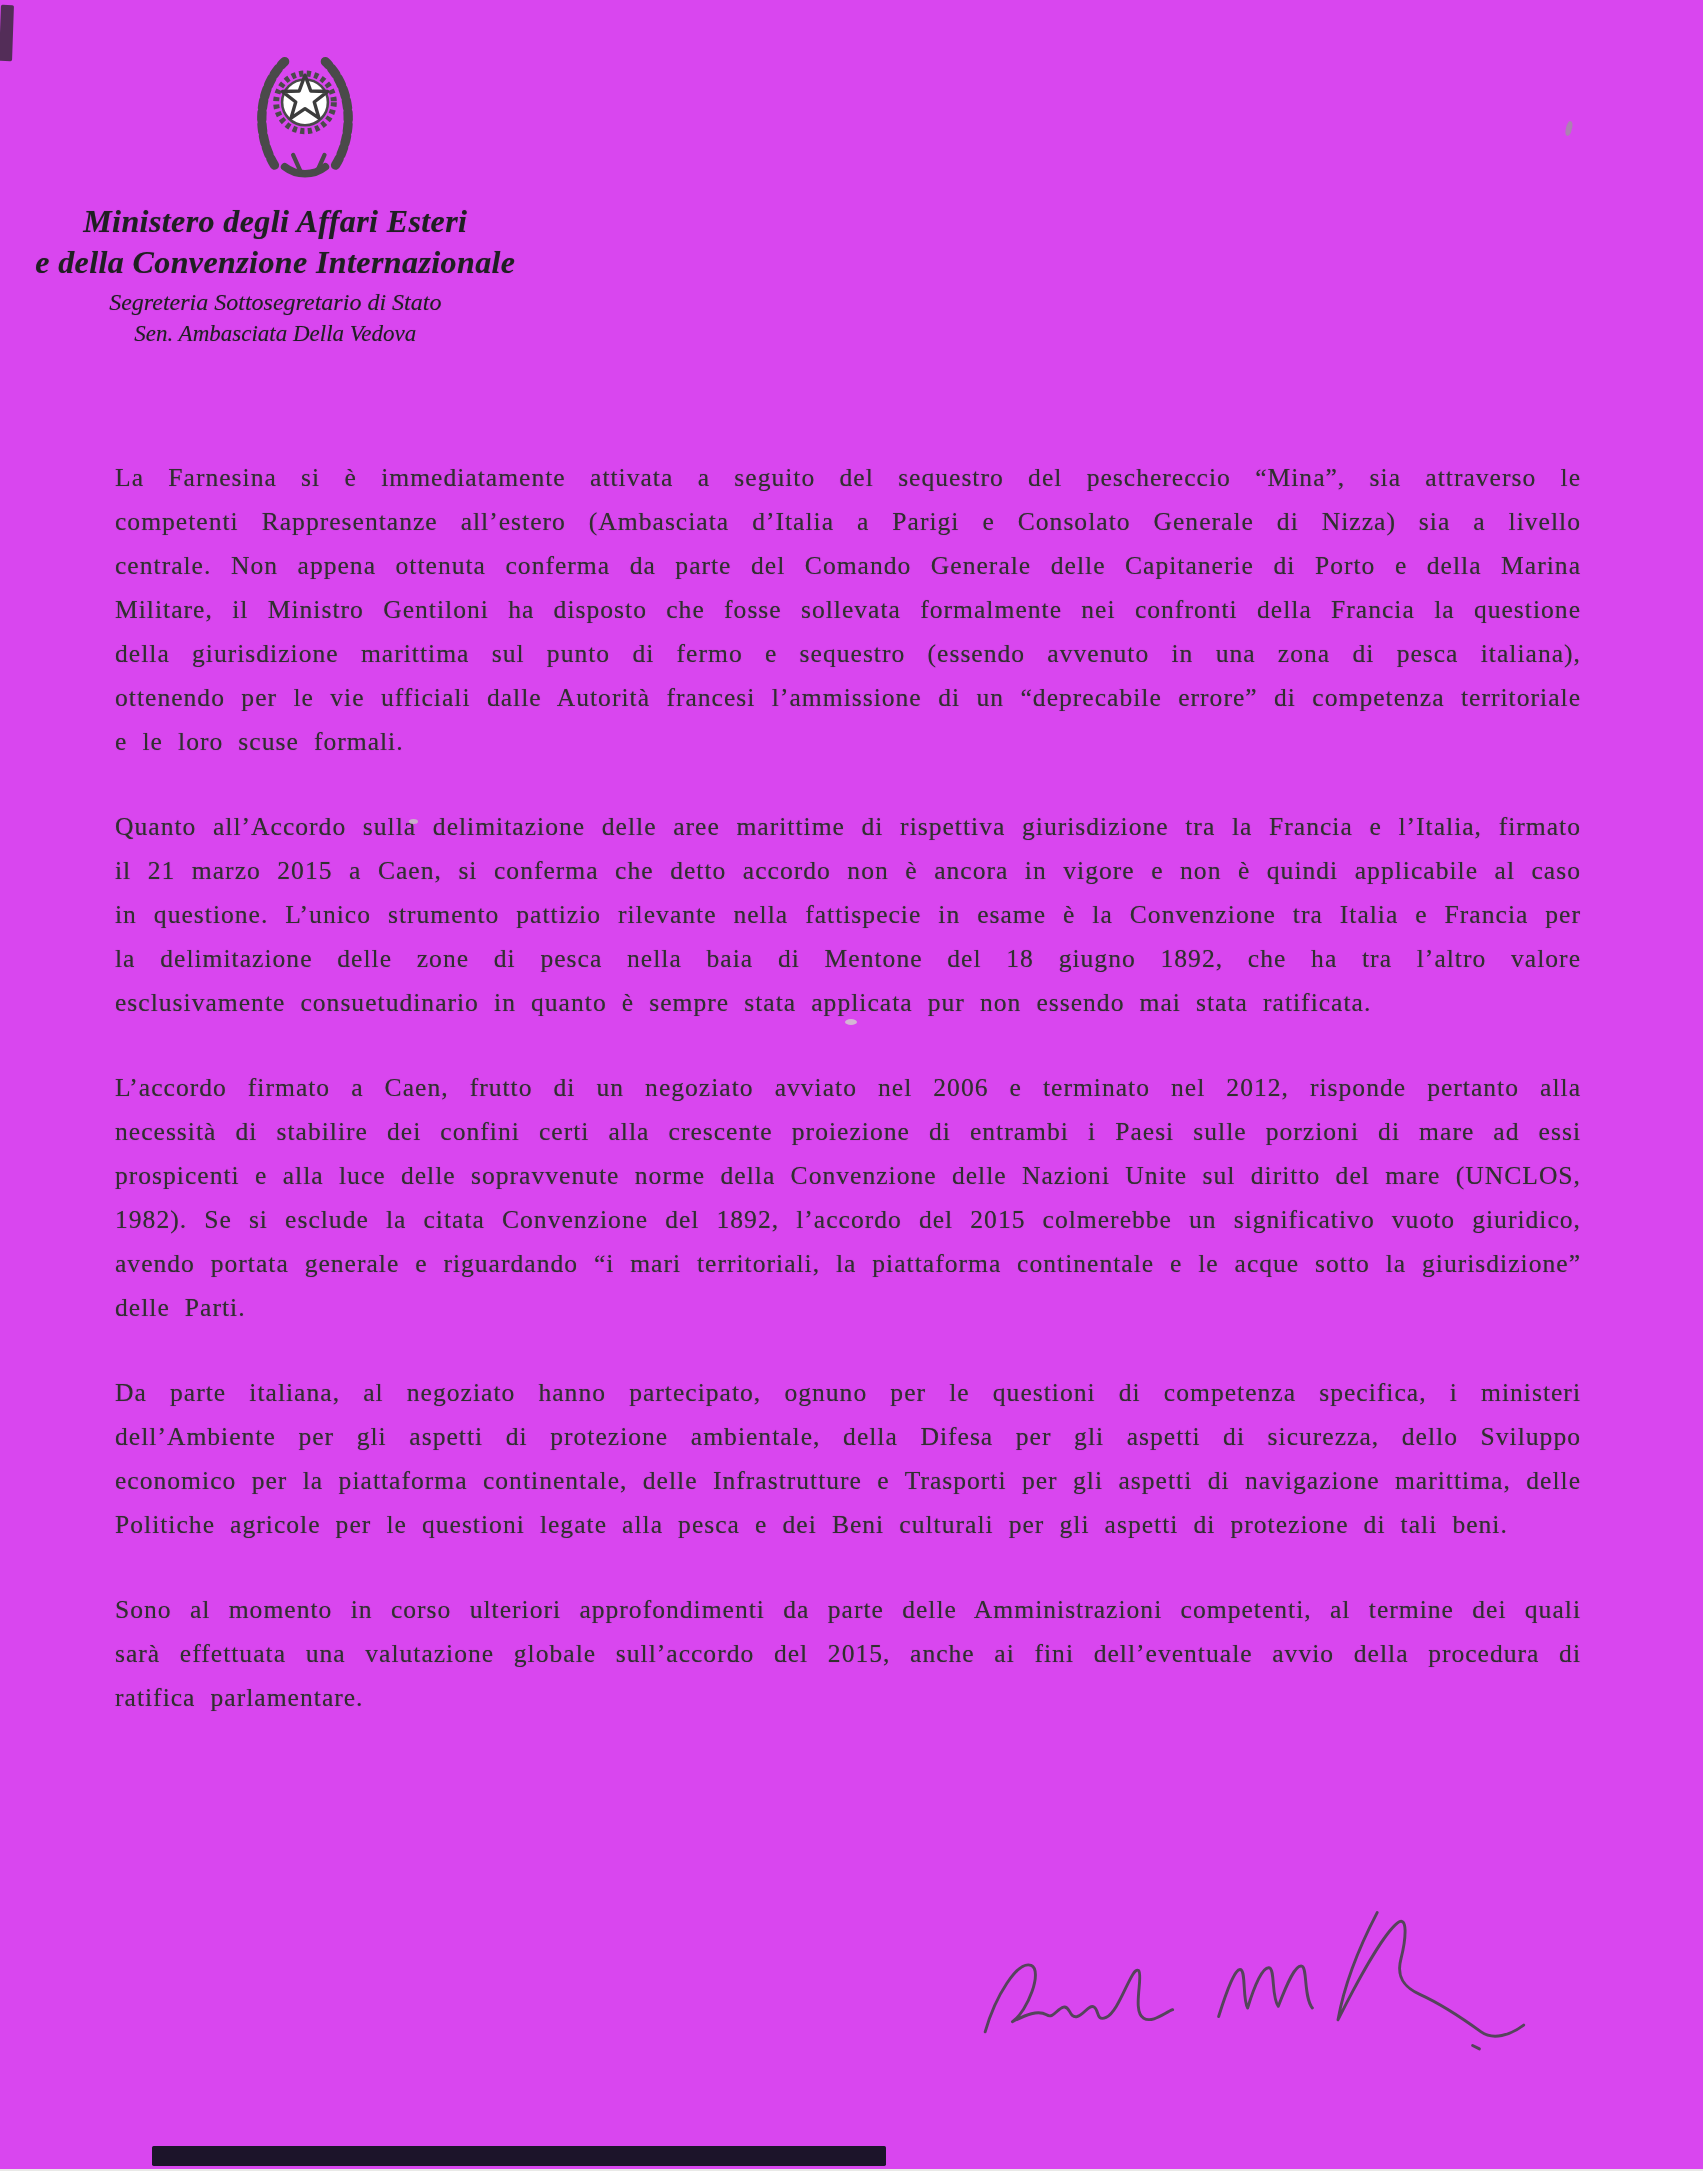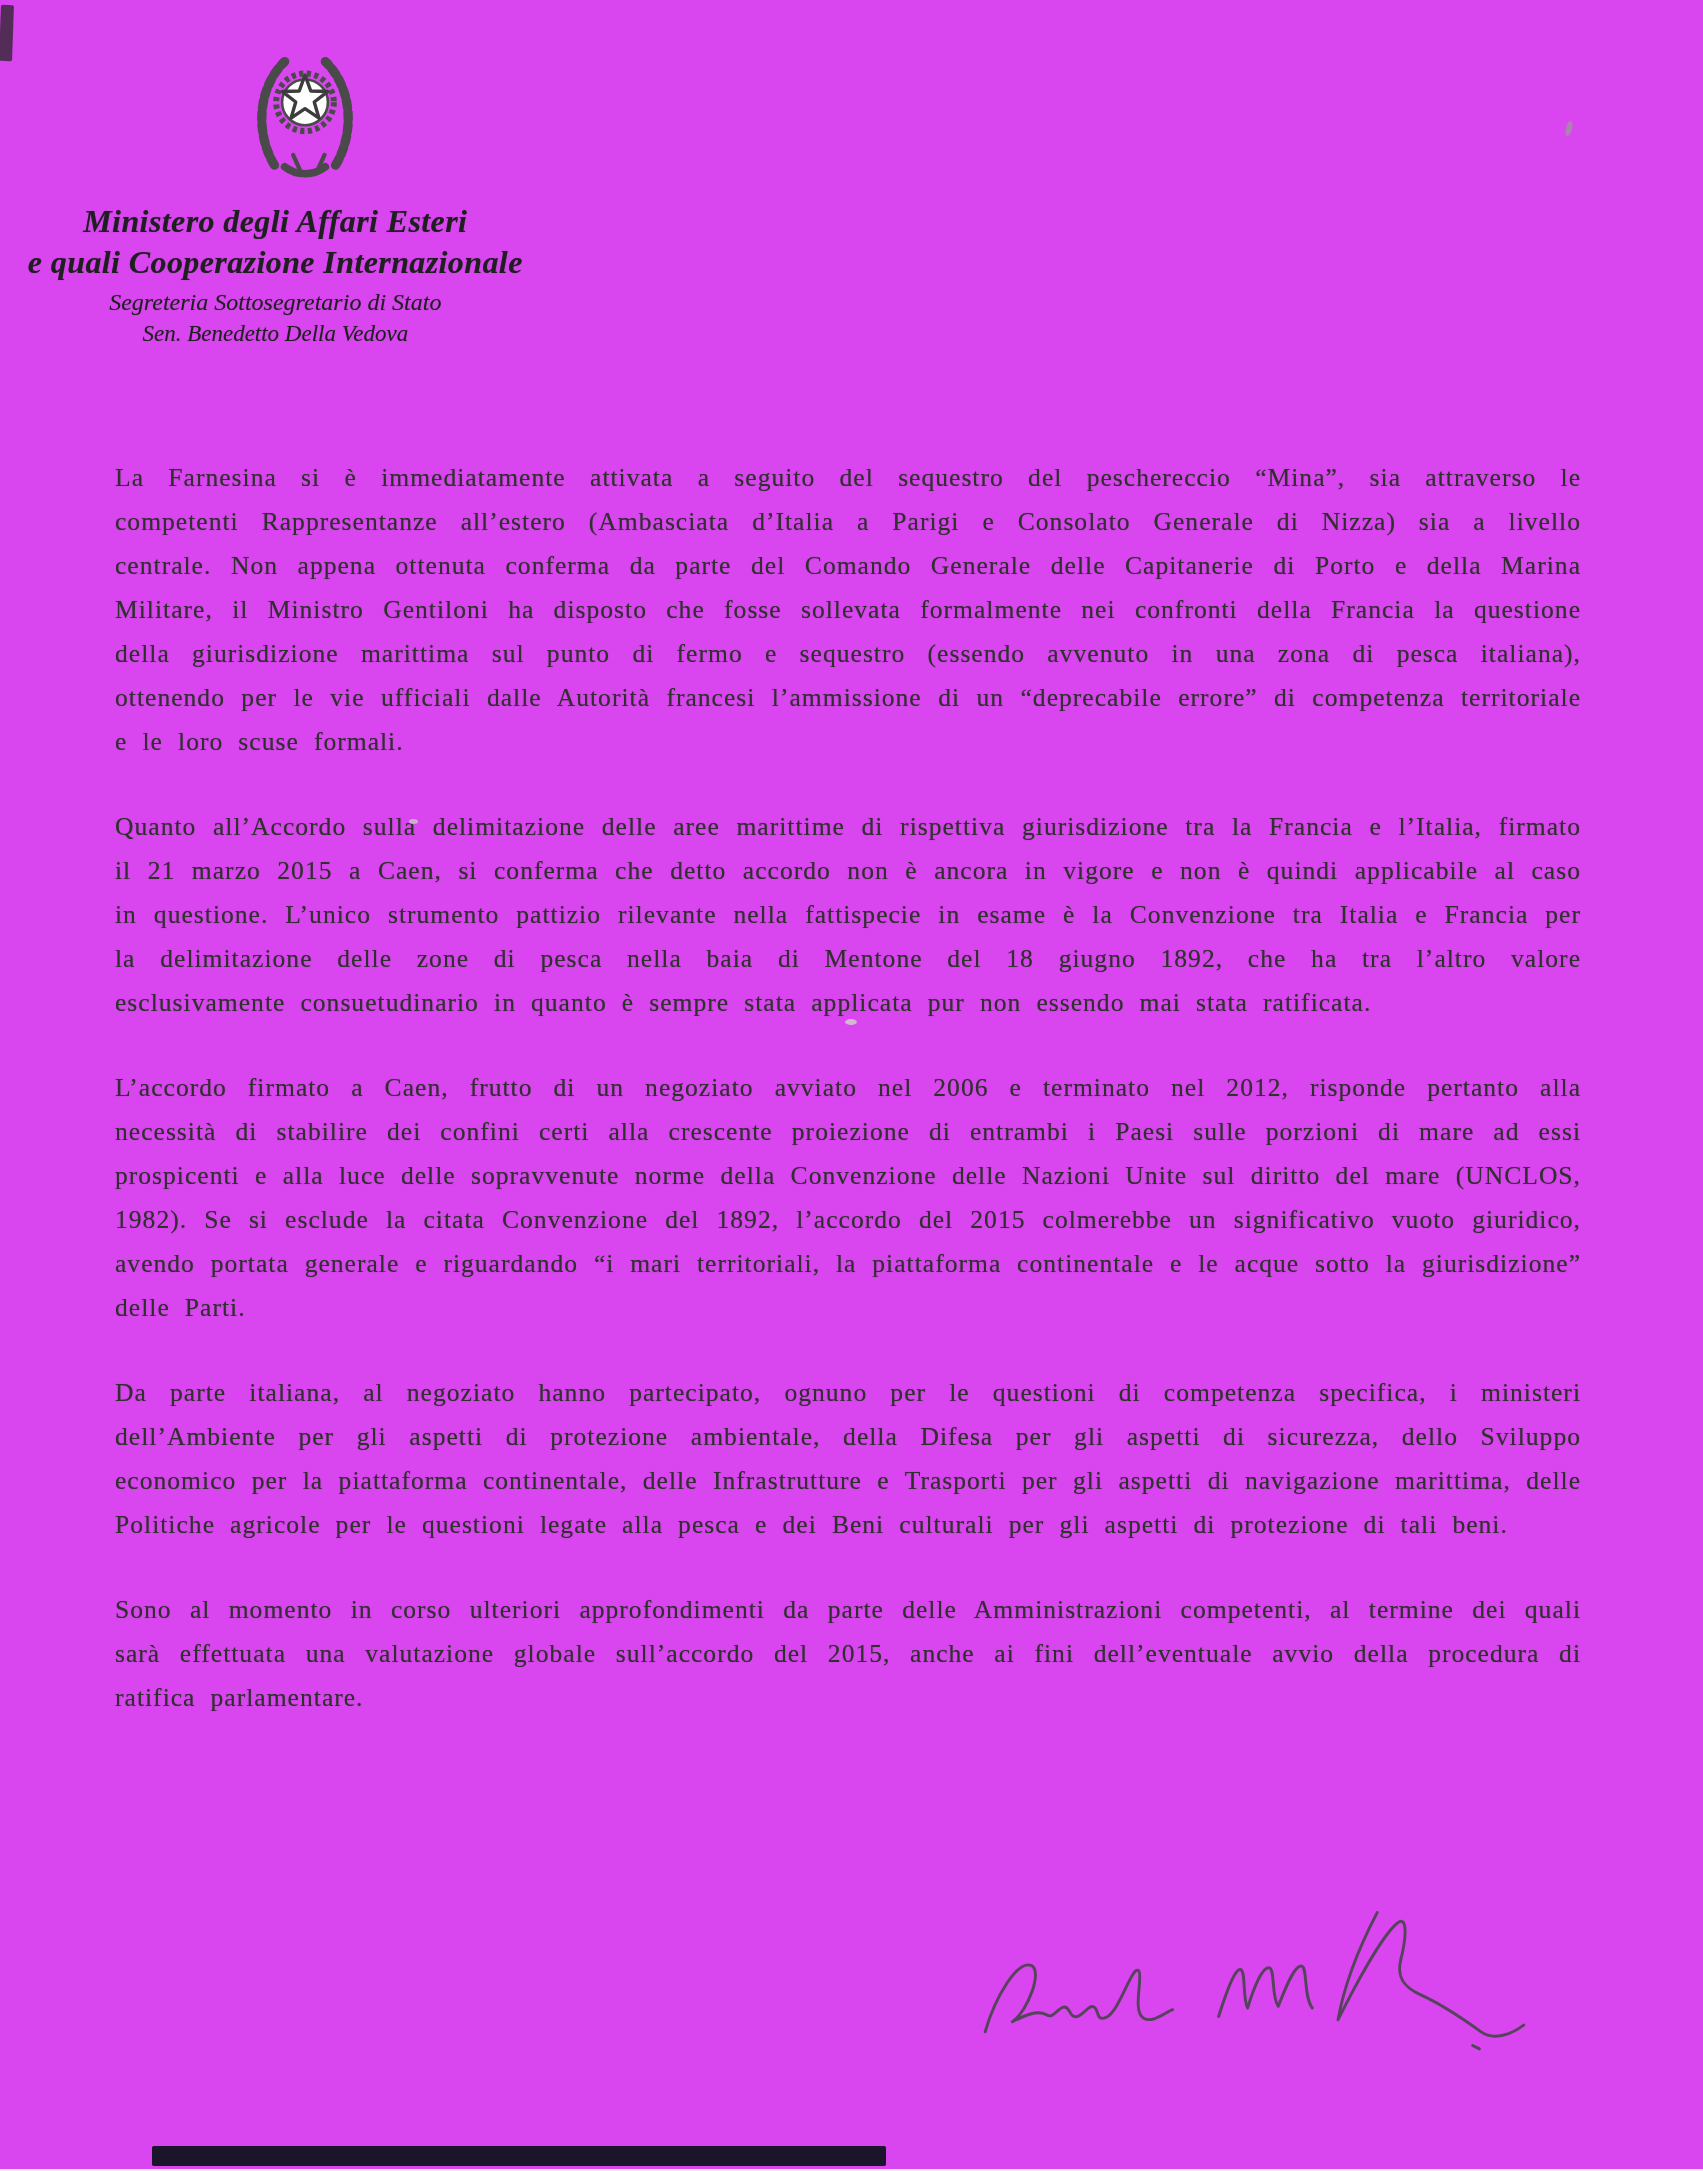--- a/index.html
+++ b/index.html
@@ -93,23 +93,23 @@
     <circle cx="66" cy="78" r="27" fill="#ffffff" stroke="#4a4a4a" stroke-width="3"></circle>
 
     <polygon points="66,46 72.8,64.7 92.6,65.3 76.9,77.6 82.5,96.7 66,85.5 49.5,96.7 55.1,77.6 39.4,65.3 59.2,64.7" fill="#ffffff" stroke="#3c3c3c" stroke-width="4" stroke-linejoin="round"></polygon>
 
     <path d="M42,154 C56,165 76,165 90,154" fill="none" stroke="#4a4a4a" stroke-width="9" stroke-linecap="round"></path>
     <path d="M52,140 L61,160 M80,160 L89,140" fill="none" stroke="#4a4a4a" stroke-width="5" stroke-linecap="round"></path>
   </svg>
 
   <div class="letterhead">
     <div class="lh-line1">Ministero degli Affari Esteri</div>
-    <div class="lh-line2">e quali Cooperazione Internazionale</div>
+    <div class="lh-line2">e della Convenzione Internazionale</div>
     <div class="lh-line3">Segreteria Sottosegretario di Stato</div>
-    <div class="lh-line4">Sen. Benedetto Della Vedova</div>
+    <div class="lh-line4">Sen. Ambasciata Della Vedova</div>
   </div>
 
   <div class="body-text">
     <p>La Farnesina si è immediatamente attivata a seguito del sequestro del peschereccio “Mina”, sia attraverso le competenti Rappresentanze all’estero (Ambasciata d’Italia a Parigi e Consolato Generale di Nizza) sia a livello centrale. Non appena ottenuta conferma da parte del Comando Generale delle Capitanerie di Porto e della Marina Militare, il Ministro Gentiloni ha disposto che fosse sollevata formalmente nei confronti della Francia la questione della giurisdizione marittima sul punto di fermo e sequestro (essendo avvenuto in una zona di pesca italiana), ottenendo per le vie ufficiali dalle Autorità francesi l’ammissione di un “deprecabile errore” di competenza territoriale e le loro scuse formali.</p>
     <p>Quanto all’Accordo sulla delimitazione delle aree marittime di rispettiva giurisdizione tra la Francia e l’Italia, firmato il 21 marzo 2015 a Caen, si conferma che detto accordo non è ancora in vigore e non è quindi applicabile al caso in questione. L’unico strumento pattizio rilevante nella fattispecie in esame è la Convenzione tra Italia e Francia per la delimitazione delle zone di pesca nella baia di Mentone del 18 giugno 1892, che ha tra l’altro valore esclusivamente consuetudinario in quanto è sempre stata applicata pur non essendo mai stata ratificata.</p>
     <p>L’accordo firmato a Caen, frutto di un negoziato avviato nel 2006 e terminato nel 2012, risponde pertanto alla necessità di stabilire dei confini certi alla crescente proiezione di entrambi i Paesi sulle porzioni di mare ad essi prospicenti e alla luce delle sopravvenute norme della Convenzione delle Nazioni Unite sul diritto del mare (UNCLOS, 1982). Se si esclude la citata Convenzione del 1892, l’accordo del 2015 colmerebbe un significativo vuoto giuridico, avendo portata generale e riguardando “i mari territoriali, la piattaforma continentale e le acque sotto la giurisdizione” delle Parti.</p>
     <p>Da parte italiana, al negoziato hanno partecipato, ognuno per le questioni di competenza specifica, i ministeri dell’Ambiente per gli aspetti di protezione ambientale, della Difesa per gli aspetti di sicurezza, dello Sviluppo economico per la piattaforma continentale, delle Infrastrutture e Trasporti per gli aspetti di navigazione marittima, delle Politiche agricole per le questioni legate alla pesca e dei Beni culturali per gli aspetti di protezione di tali beni.</p>
     <p>Sono al momento in corso ulteriori approfondimenti da parte delle Amministrazioni competenti, al termine dei quali sarà effettuata una valutazione globale sull’accordo del 2015, anche ai fini dell’eventuale avvio della procedura di ratifica parlamentare.</p>
   </div>
 

